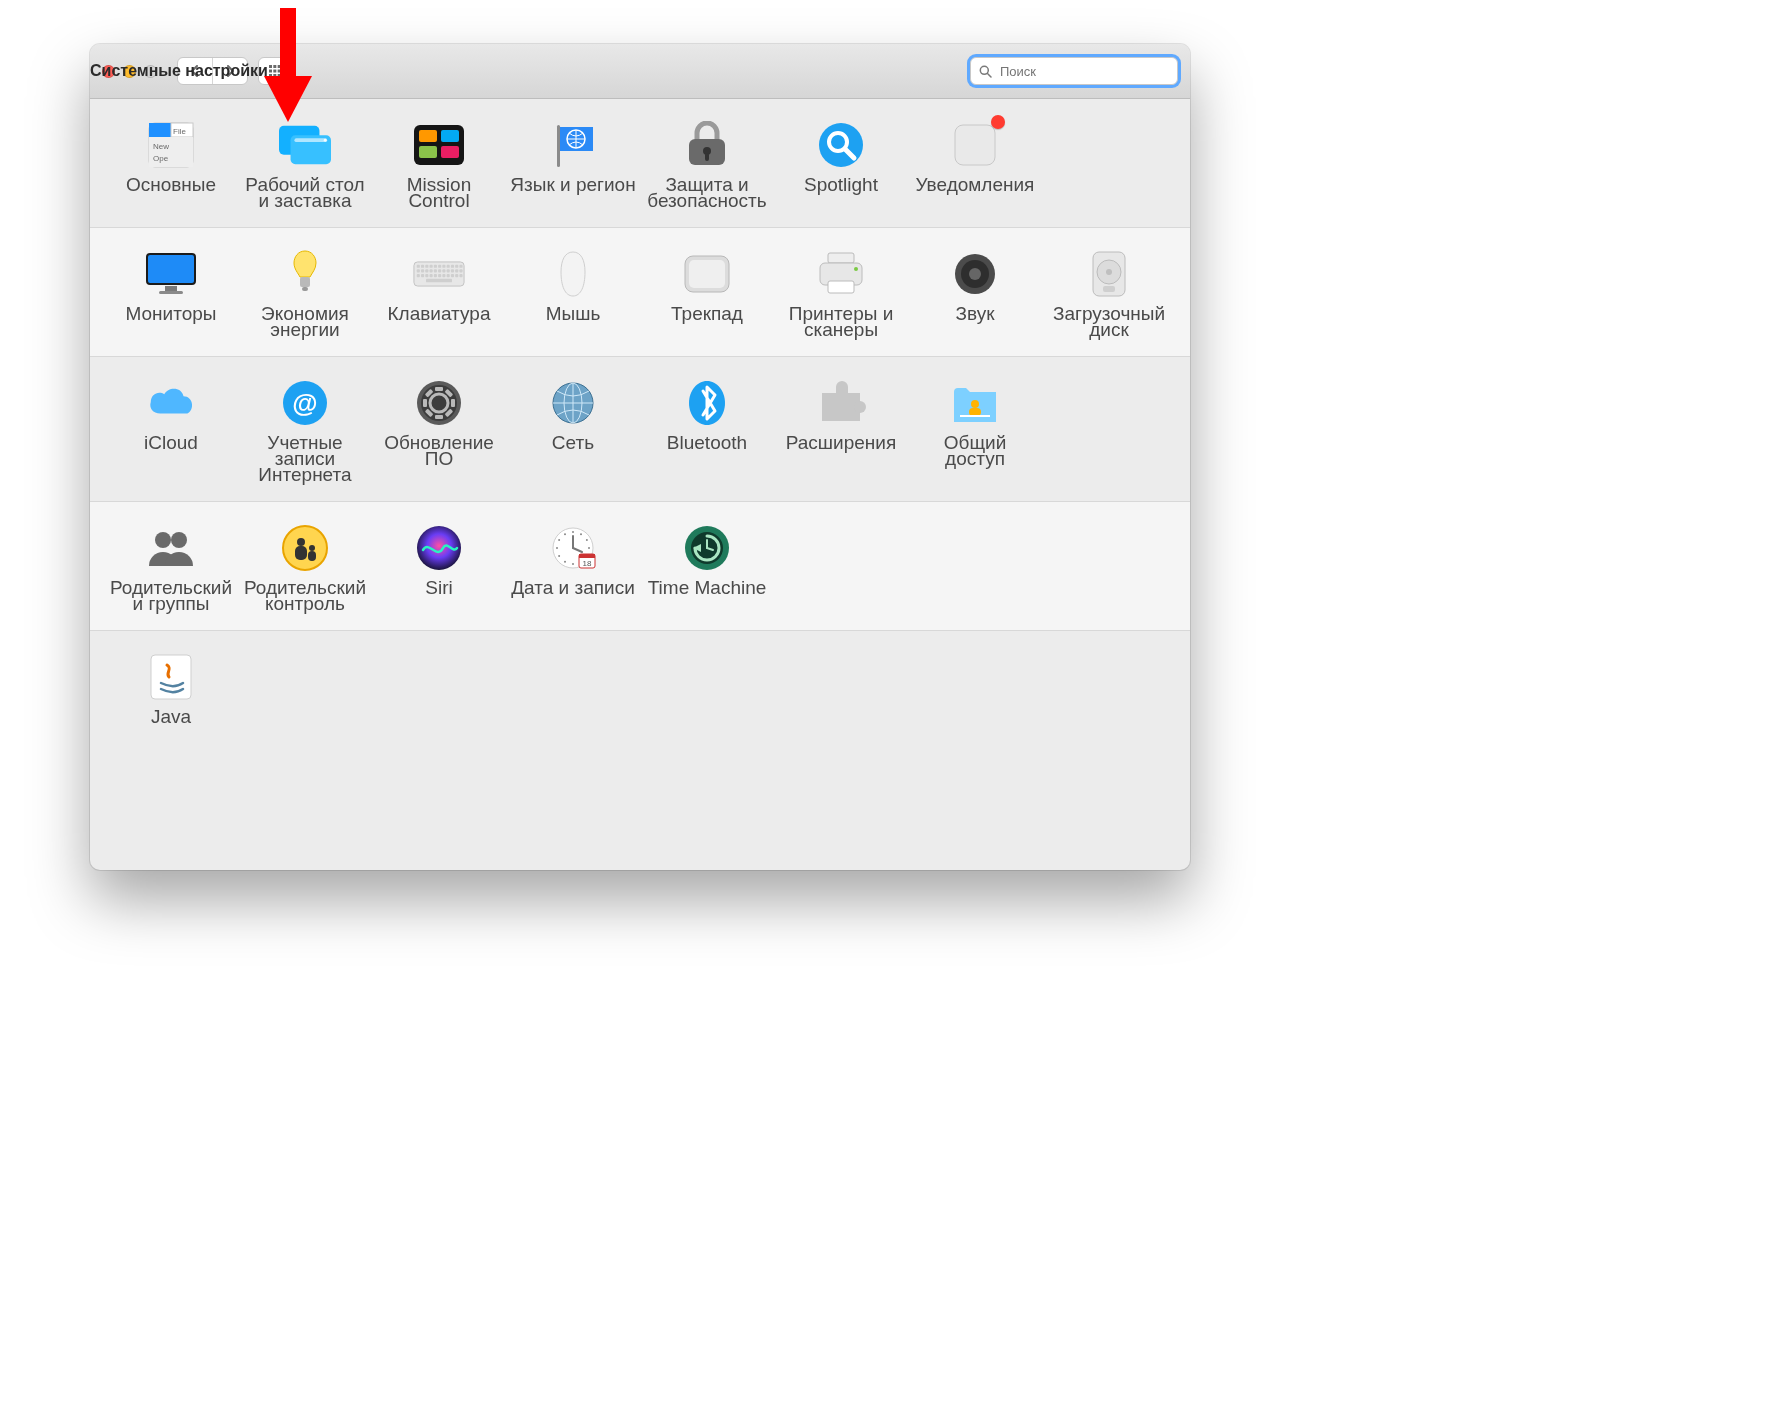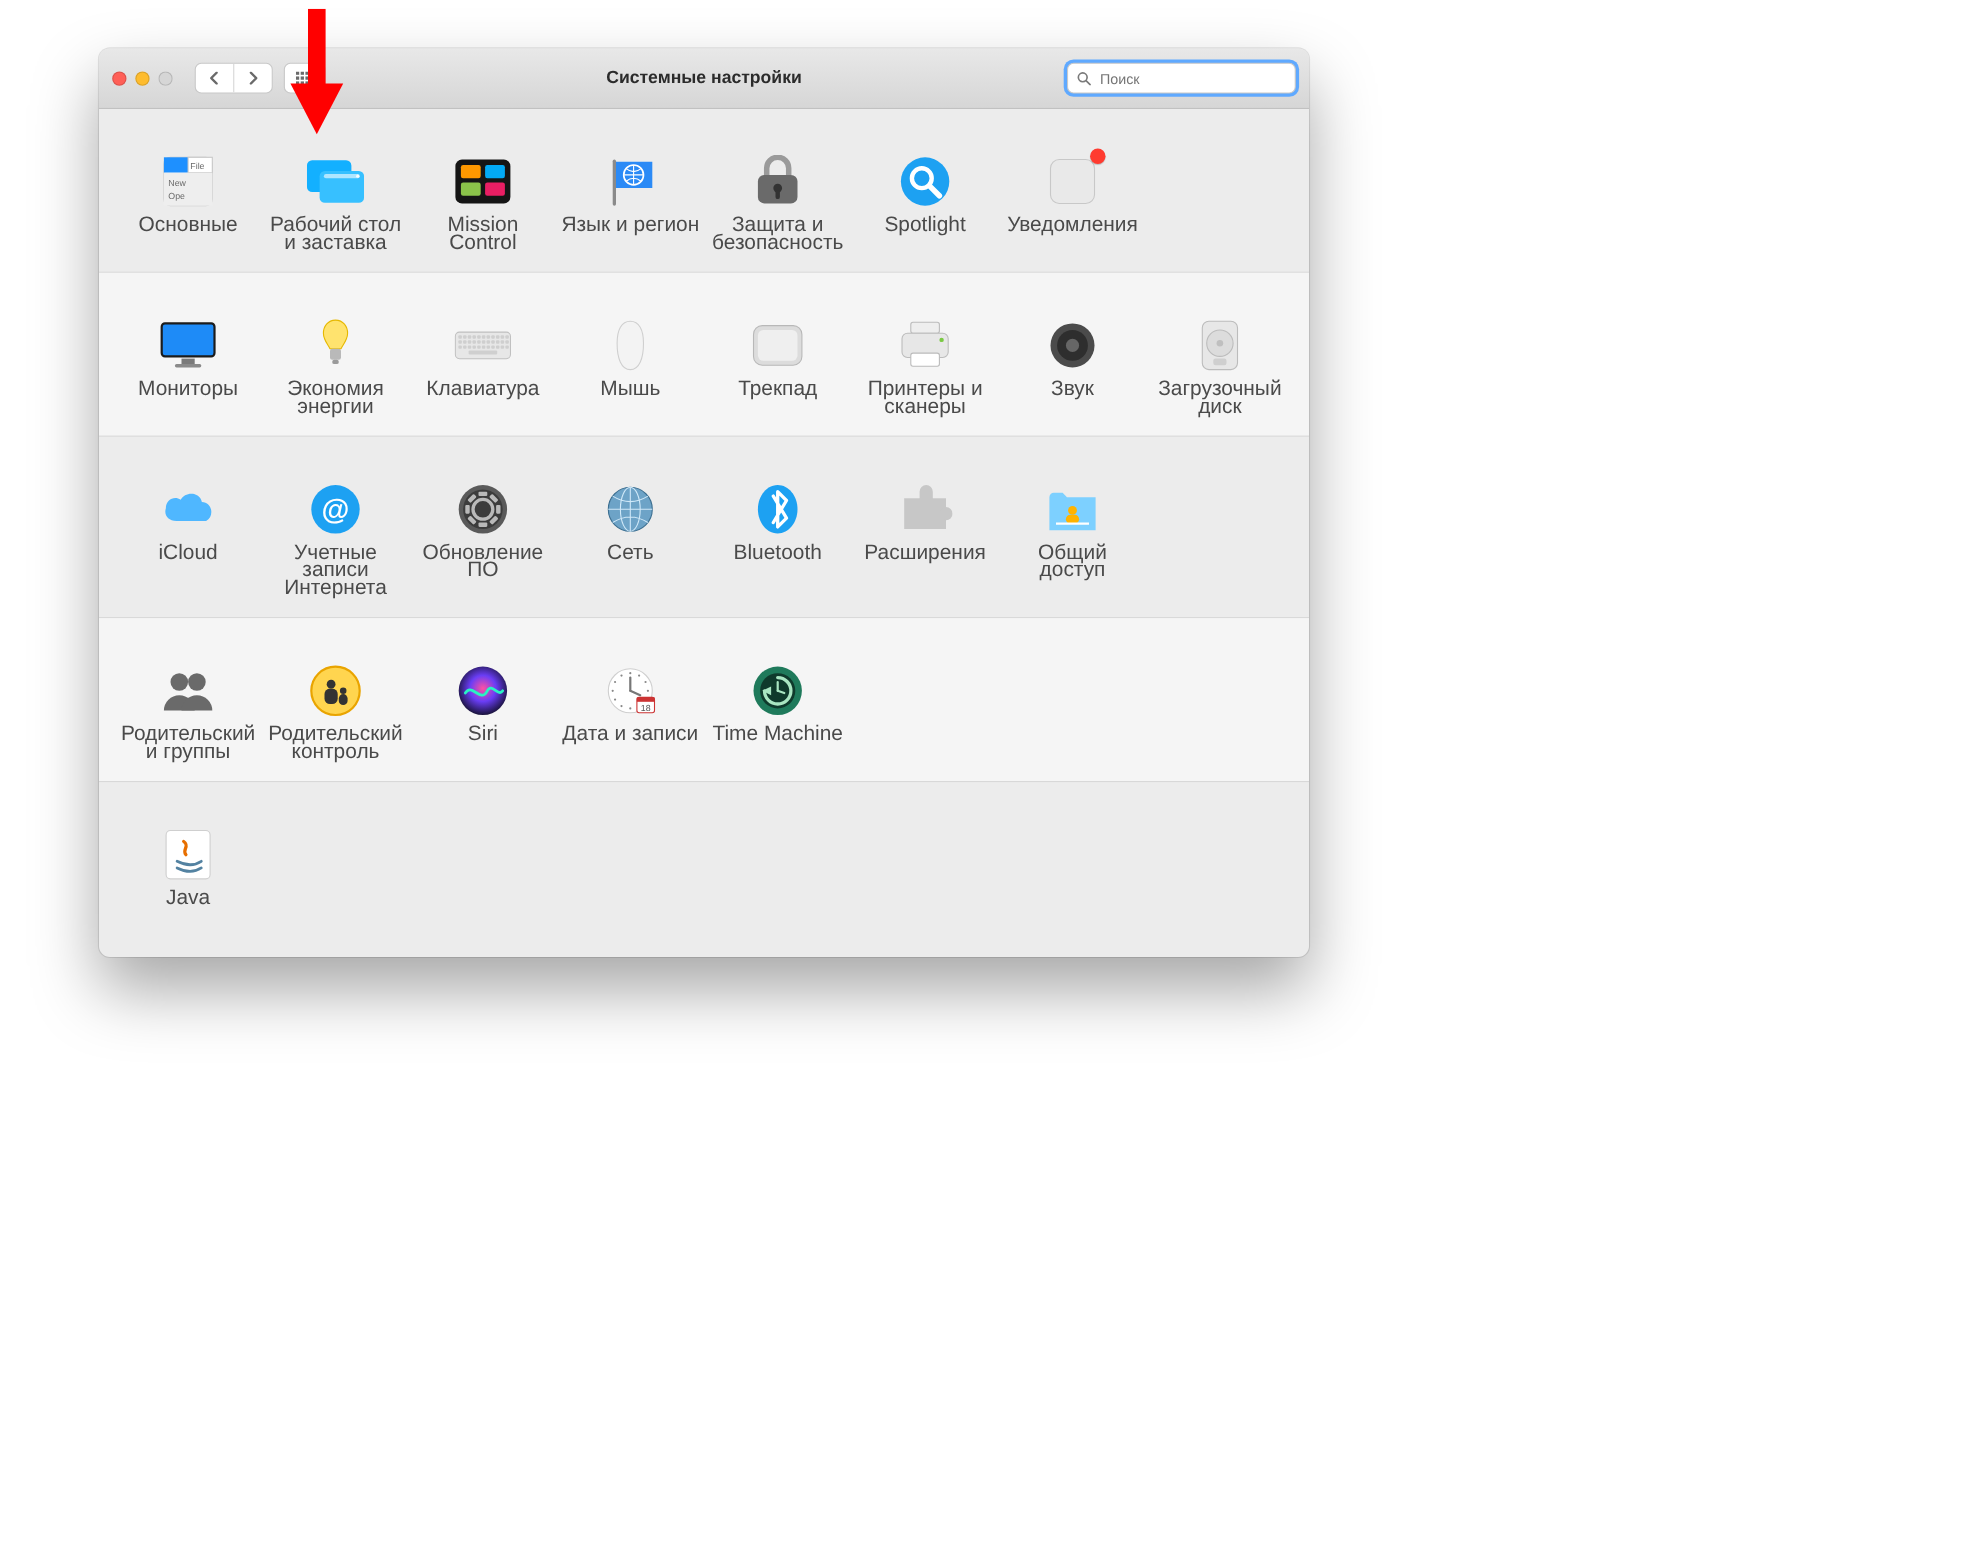--- a/index.html
+++ b/index.html
@@ -77,21 +77,20 @@
     width: 36px; height: 26px;
     background: #fff;
     border: 1px solid #c8c8c8;
     border-radius: 6px;
     display: flex; align-items: center; justify-content: center;
     color: #6a6a6a;
   }
   .toolbar-title {
     position: absolute;
     left: 0; right: 0;
-    text-align: center;
     font-weight: 600;
     font-size: 16px;
     color: #2b2b2b;
     pointer-events: none;
   }
   .search {
     margin-left: auto;
     width: 190px;
     height: 26px;
     background: #fff;
@@ -134,21 +133,20 @@
     flex-direction: column;
     align-items: center;
     text-align: center;
     cursor: default;
     user-select: none;
   }
   .item .icon {
     width: 52px; height: 52px;
     display: flex; align-items: center; justify-content: center;
     margin-bottom: 6px;
-    margin-top: 20px;
   }
   .item .label {
     font-size: 19px;
     line-height: 16px;
     color: var(--label);
     max-width: 126px;
   }
   
   .arrow {
     position: absolute;

